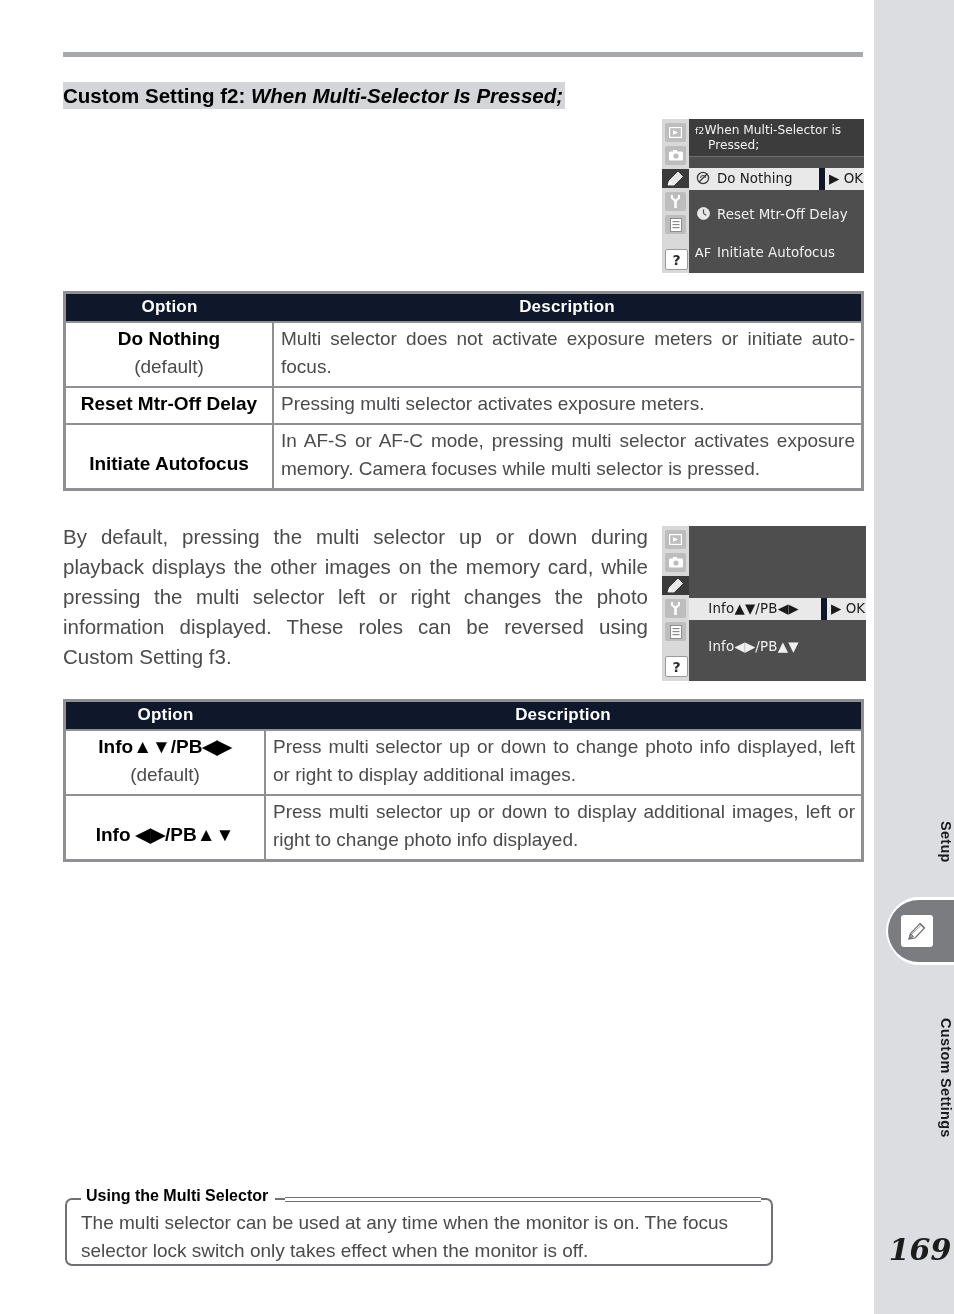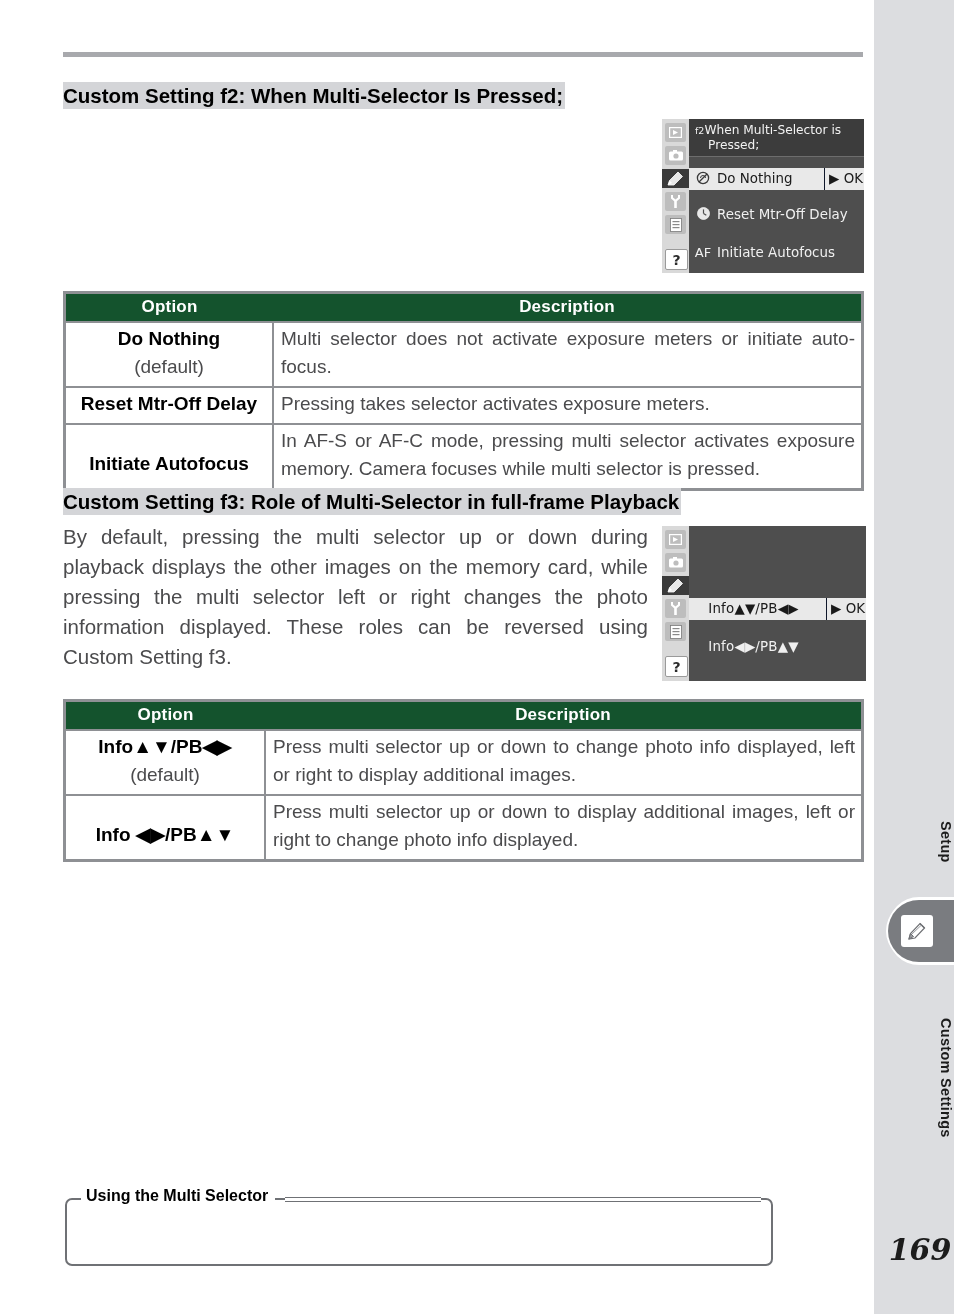--- a/index.html
+++ b/index.html
@@ -96,20 +96,21 @@
     height: 27px;
     line-height: 27px;
     background: #d4d5d8;
     color: #000000;
     font-size: 20.5px;
     font-weight: bold;
     white-space: nowrap;
     padding-right: 2px;
   }
   .sec-head .ital {
+    font-style: italic;
   }
   #head-f2 { top: 82px; }
   #head-f3 { top: 488px; }
 
   
   .body-par {
     position: absolute;
     left: 63px;
     width: 585px;
     font-size: 20.5px;
@@ -204,21 +205,21 @@
     position: absolute;
     left: 28px;
     white-space: nowrap;
   }
   .lcd-row .ok {
     position: absolute;
     right: 1px;
     font-weight: normal;
     font-size: 13.4px;
     padding-left: 4px;
-    border-left: 1px solid #0f172a;
+    border-left: 6px solid #0f172a;
   }
   .lcd-row.center .lbl {
     left: 0; right: 48px;
     text-align: center;
     letter-spacing: 0.2px;
   }
   .lcd-row.center.plain .lbl { right: 0; }
 
   
   .tbl {
@@ -230,21 +231,21 @@
     border-collapse: collapse;
   }
   #tbl-f2 { top: 291px; }
   #tbl-f3 { top: 699px; }
   .tbl table {
     width: 100%;
     border-collapse: collapse;
     table-layout: fixed;
   }
   .tbl th {
-    background: #14532d;
+    background: #0f172a;
     color: #ffffff;
     font-size: 17px;
     font-weight: bold;
     padding: 3px 0 4px;
     letter-spacing: 0.2px;
   }
   .tbl td {
     border-top: 2px solid #8e9094;
     vertical-align: top;
     font-size: 19px;
@@ -409,34 +410,30 @@
       <tbody>
         <tr>
           <td class="opt">
             <span>Do Nothing</span>
             <span class="dflt">(default)</span>
           </td>
           <td class="desc">Multi selector does not activate exposure meters or initiate auto-focus.</td>
         </tr>
         <tr>
           <td class="opt">Reset Mtr-Off Delay</td>
-          <td class="desc nj">Pressing takes selector activates exposure meters.</td>
+          <td class="desc nj">Pressing multi selector activates exposure meters.</td>
         </tr>
         <tr>
           <td class="opt" style="padding-top:25px">Initiate Autofocus</td>
           <td class="desc">In AF-S or AF-C mode, pressing multi selector activates exposure memory.  Camera focuses while multi selector is pressed.</td>
         </tr>
       </tbody>
     </table>
   </div>
 
-  <div class="sec-head" id="head-f3">
-    <span>Custom Setting f3:</span>
-    <span class="ital">Role of Multi-Selector in full-frame Playback</span>
-  </div>
 
   <div class="body-par" id="par-f3">By default, pressing the multi selector up or down during playback displays the other images on the memory card, while pressing the multi selector left or right changes the photo information displayed.  These roles can be reversed using Custom Setting f3.</div>
 
   <div class="lcd" id="lcd-f3">
     <div class="lcd-rail">
       <div class="rail-btn" style="top:4px;">
         <svg width="13" height="11" viewBox="0 0 13 11">
             <rect x="0.5" y="0.5" width="12" height="10" fill="none" stroke="#ffffff" stroke-width="1.4"></rect>
             <polygon points="4,3 4,8 9,5.5" fill="#ffffff"></polygon>
           </svg>
@@ -504,20 +501,21 @@
           <td class="opt" style="padding-top:25px">Info ◀▶/PB▲▼</td>
           <td class="desc">Press multi selector up or down to display additional images, left or right to change photo info displayed.</td>
         </tr>
       </tbody>
     </table>
   </div>
 
   <div class="note">
     <div class="note-title">Using the Multi Selector</div>
     <div class="note-rule"></div>
+    <div class="note-body">The multi selector can be used at any time when the monitor is on.  The focus selector lock switch only takes effect when the monitor is off.</div>
   </div>
 
 </div>
 
 <div class="side-panel">
   <div class="side-label side-label-setup">Setup</div>
   <div class="side-label side-label-custom">Custom Settings</div>
 </div>
 <div class="side-tab">
   <div class="side-tab-icon">

